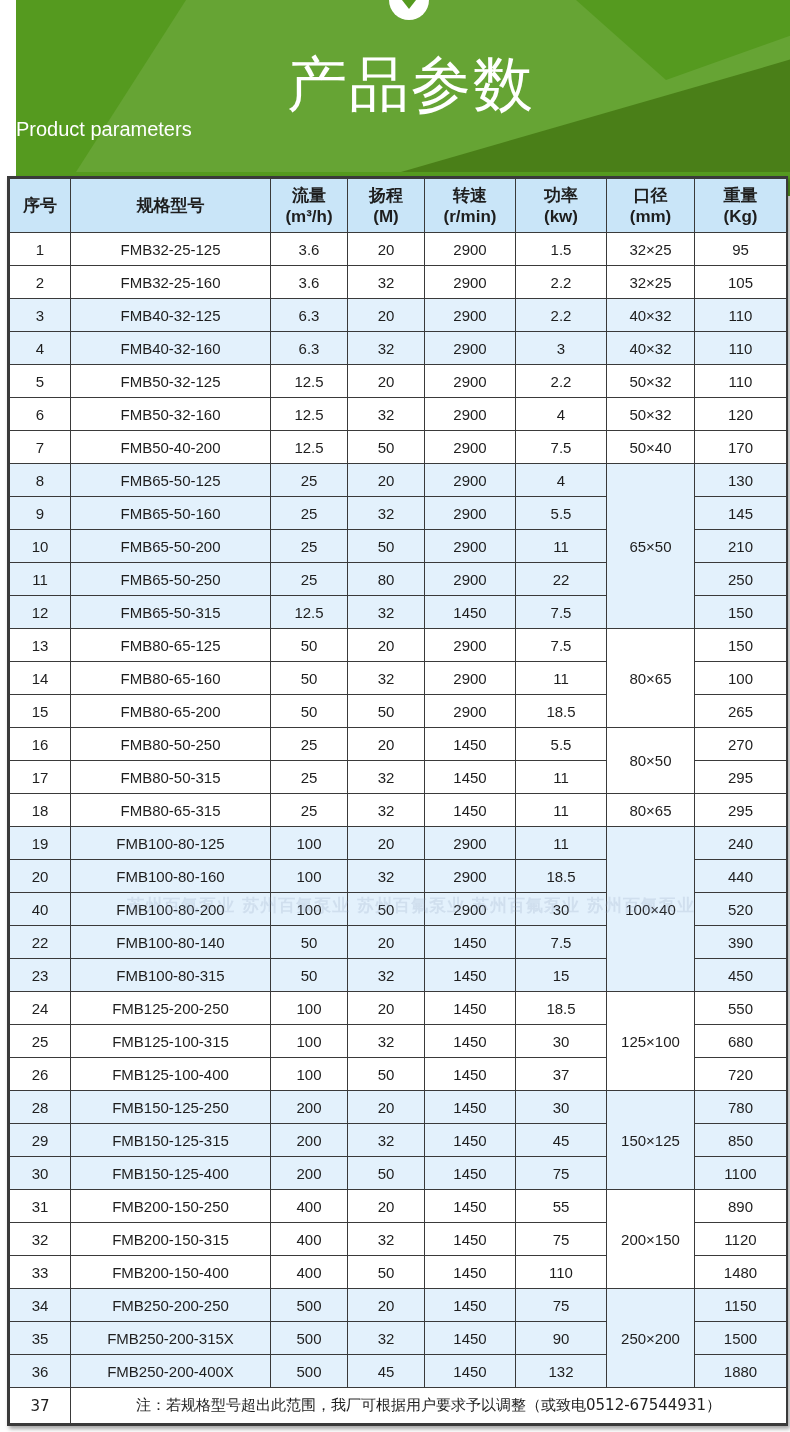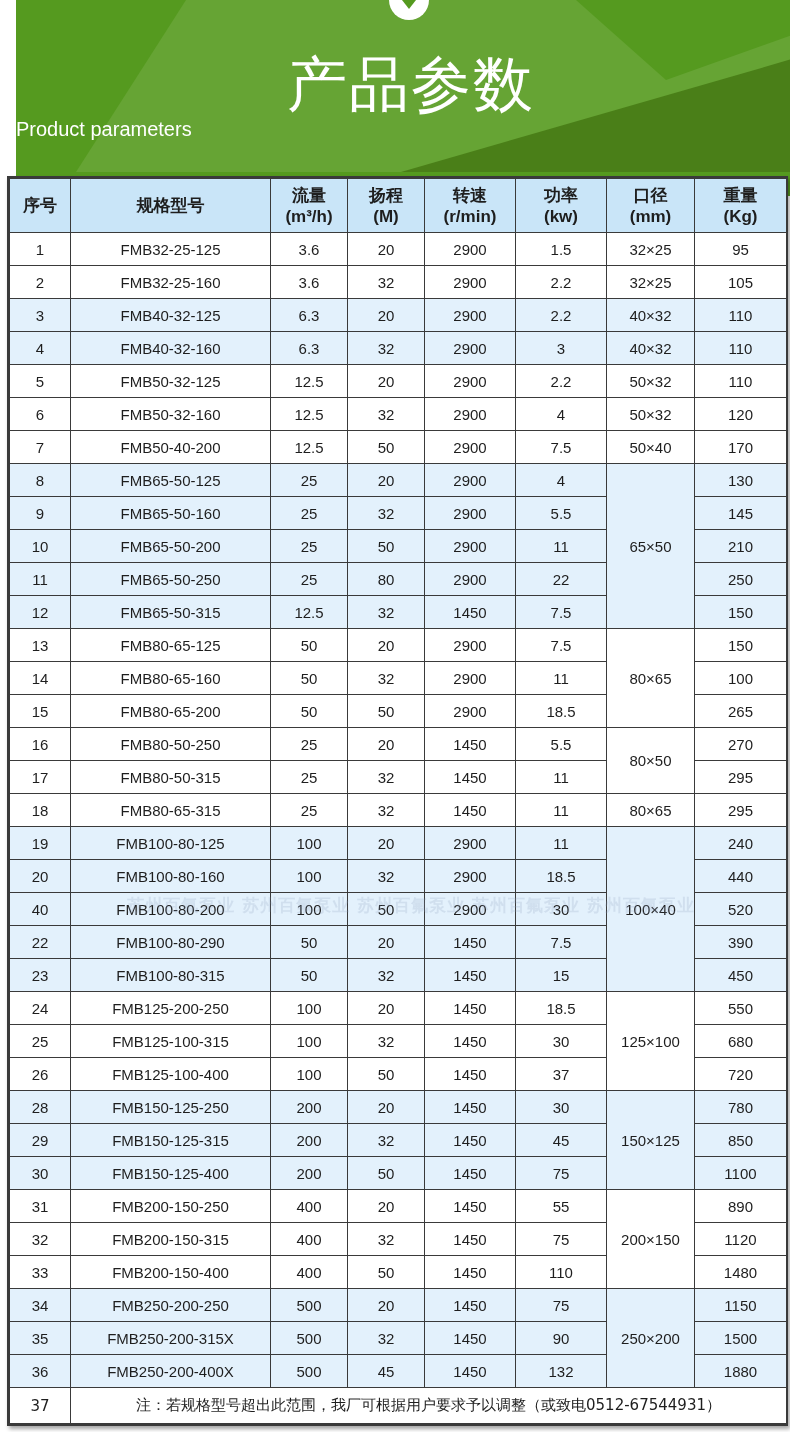--- a/index.html
+++ b/index.html
@@ -291,21 +291,21 @@
           <td>40</td>
           <td>FMB100-80-200</td>
           <td>100</td>
           <td>50</td>
           <td>2900</td>
           <td>30</td>
           <td>520</td>
         </tr>
         <tr class="blue">
           <td>22</td>
-          <td>FMB100-80-290</td>
+          <td>FMB100-80-140</td>
           <td>50</td>
           <td>20</td>
           <td>1450</td>
           <td>7.5</td>
           <td>390</td>
         </tr>
         <tr class="blue">
           <td>23</td>
           <td>FMB100-80-315</td>
           <td>50</td>

